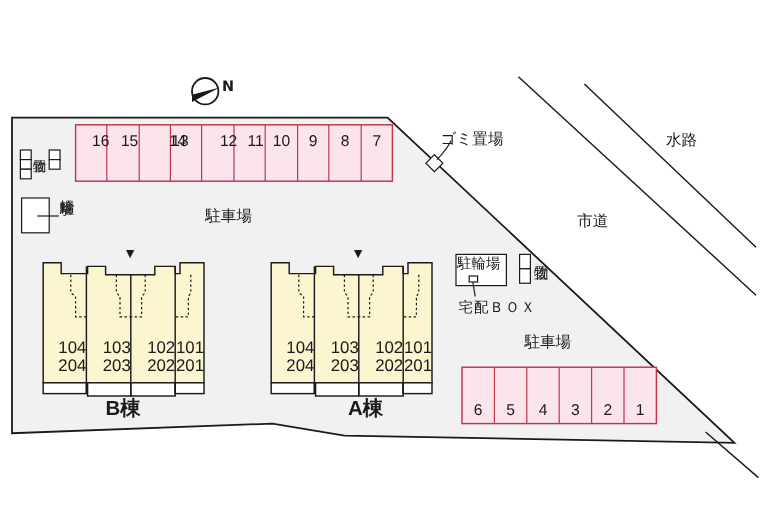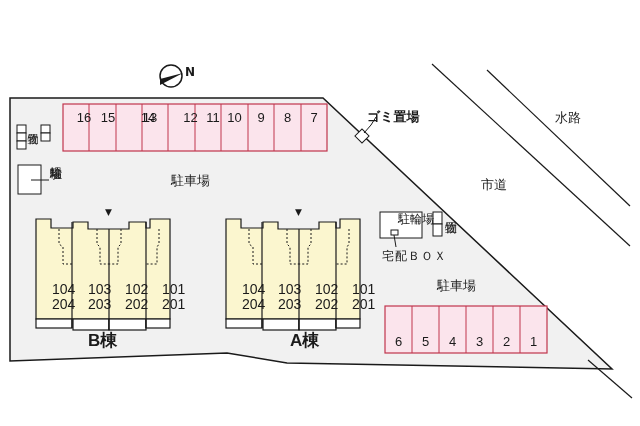--- a/index.html
+++ b/index.html
@@ -3,21 +3,21 @@
 <meta charset="utf-8">
 <style>
   html, body { margin: 0; padding: 0; background: #ffffff; }
   body { width: 640px; height: 426px; overflow: hidden; position: relative;
          font-family: "DejaVu Sans", "Liberation Sans", sans-serif; }
   svg { position: absolute; left: 0; top: 0; }
   .lbl { position: absolute; color: #1a1a1a; white-space: nowrap; line-height: 1; }
   .jp { font-size: 13px; }
   .vert { writing-mode: vertical-rl; font-size: 12px; letter-spacing: 0; }
   .num { font-family: "Liberation Sans", sans-serif; font-size: 13px; text-align: center; }
-  .unit-num { font-family: "Liberation Sans", sans-serif; font-size: 14px; text-align: left; line-height: 15px; padding-left: 16px; }
+  .unit-num { font-family: "Liberation Sans", sans-serif; font-size: 14px; text-align: right; line-height: 15px; }
   .bldg-name { font-family: "Liberation Sans", sans-serif; font-weight: bold; font-size: 17px; }
 </style>
 </head>
 <body>
 
 <svg width="640" height="426" viewBox="0 0 640 426">
 
   <polygon points="10,98 323,98 612,369 287,363 227,353 10,361" fill="#f1f1f1" stroke="#1a1a1a" stroke-width="1.5"></polygon>
 
   <line x1="432" y1="64" x2="630" y2="246" stroke="#1a1a1a" stroke-width="1.2"></line>
@@ -134,24 +134,24 @@
   <span class="lbl num" style="left:385px;top:335px;width:27px;">6</span>
   <span class="lbl num" style="left:412px;top:335px;width:27px;">5</span>
   <span class="lbl num" style="left:439px;top:335px;width:27px;">4</span>
   <span class="lbl num" style="left:466px;top:335px;width:27px;">3</span>
   <span class="lbl num" style="left:493px;top:335px;width:27px;">2</span>
   <span class="lbl num" style="left:520px;top:335px;width:27px;">1</span>
 </div>
 
 <span class="lbl jp" style="left:171px;top:174px;">駐車場</span>
 <span class="lbl jp" style="left:437px;top:279px;">駐車場</span>
-<span class="lbl jp" style="left:367px;top:110px;font-weight:bold;">ゴミ置場</span>
+<span class="lbl jp" style="left:367px;top:110px;">ゴミ置場</span>
 <span class="lbl jp" style="left:481px;top:178px;">市道</span>
 <span class="lbl jp" style="left:555px;top:111px;">水路</span>
-<span class="lbl" style="left:381px;top:213px;font-size:12px;margin-left:17px;">駐輪場</span>
+<span class="lbl" style="left:381px;top:213px;font-size:12px;">駐輪場</span>
 <span class="lbl" style="left:382px;top:250px;font-size:12px;letter-spacing:1px;">宅配ＢＯＸ</span>
 <span class="lbl vert" style="left:445px;top:212px;">物置</span>
 <span class="lbl vert" style="left:27px;top:125px;font-size:11px;">物置</span>
 <span class="lbl vert" style="left:50px;top:157px;font-size:12px;">駐輪場</span>
 
 <span class="lbl" style="left:105px;top:208px;font-size:9px;">▼</span>
 <span class="lbl" style="left:295px;top:208px;font-size:9px;">▼</span>
 
 <div>
   <div class="lbl unit-num" style="left:36px;top:282px;width:36px;">

